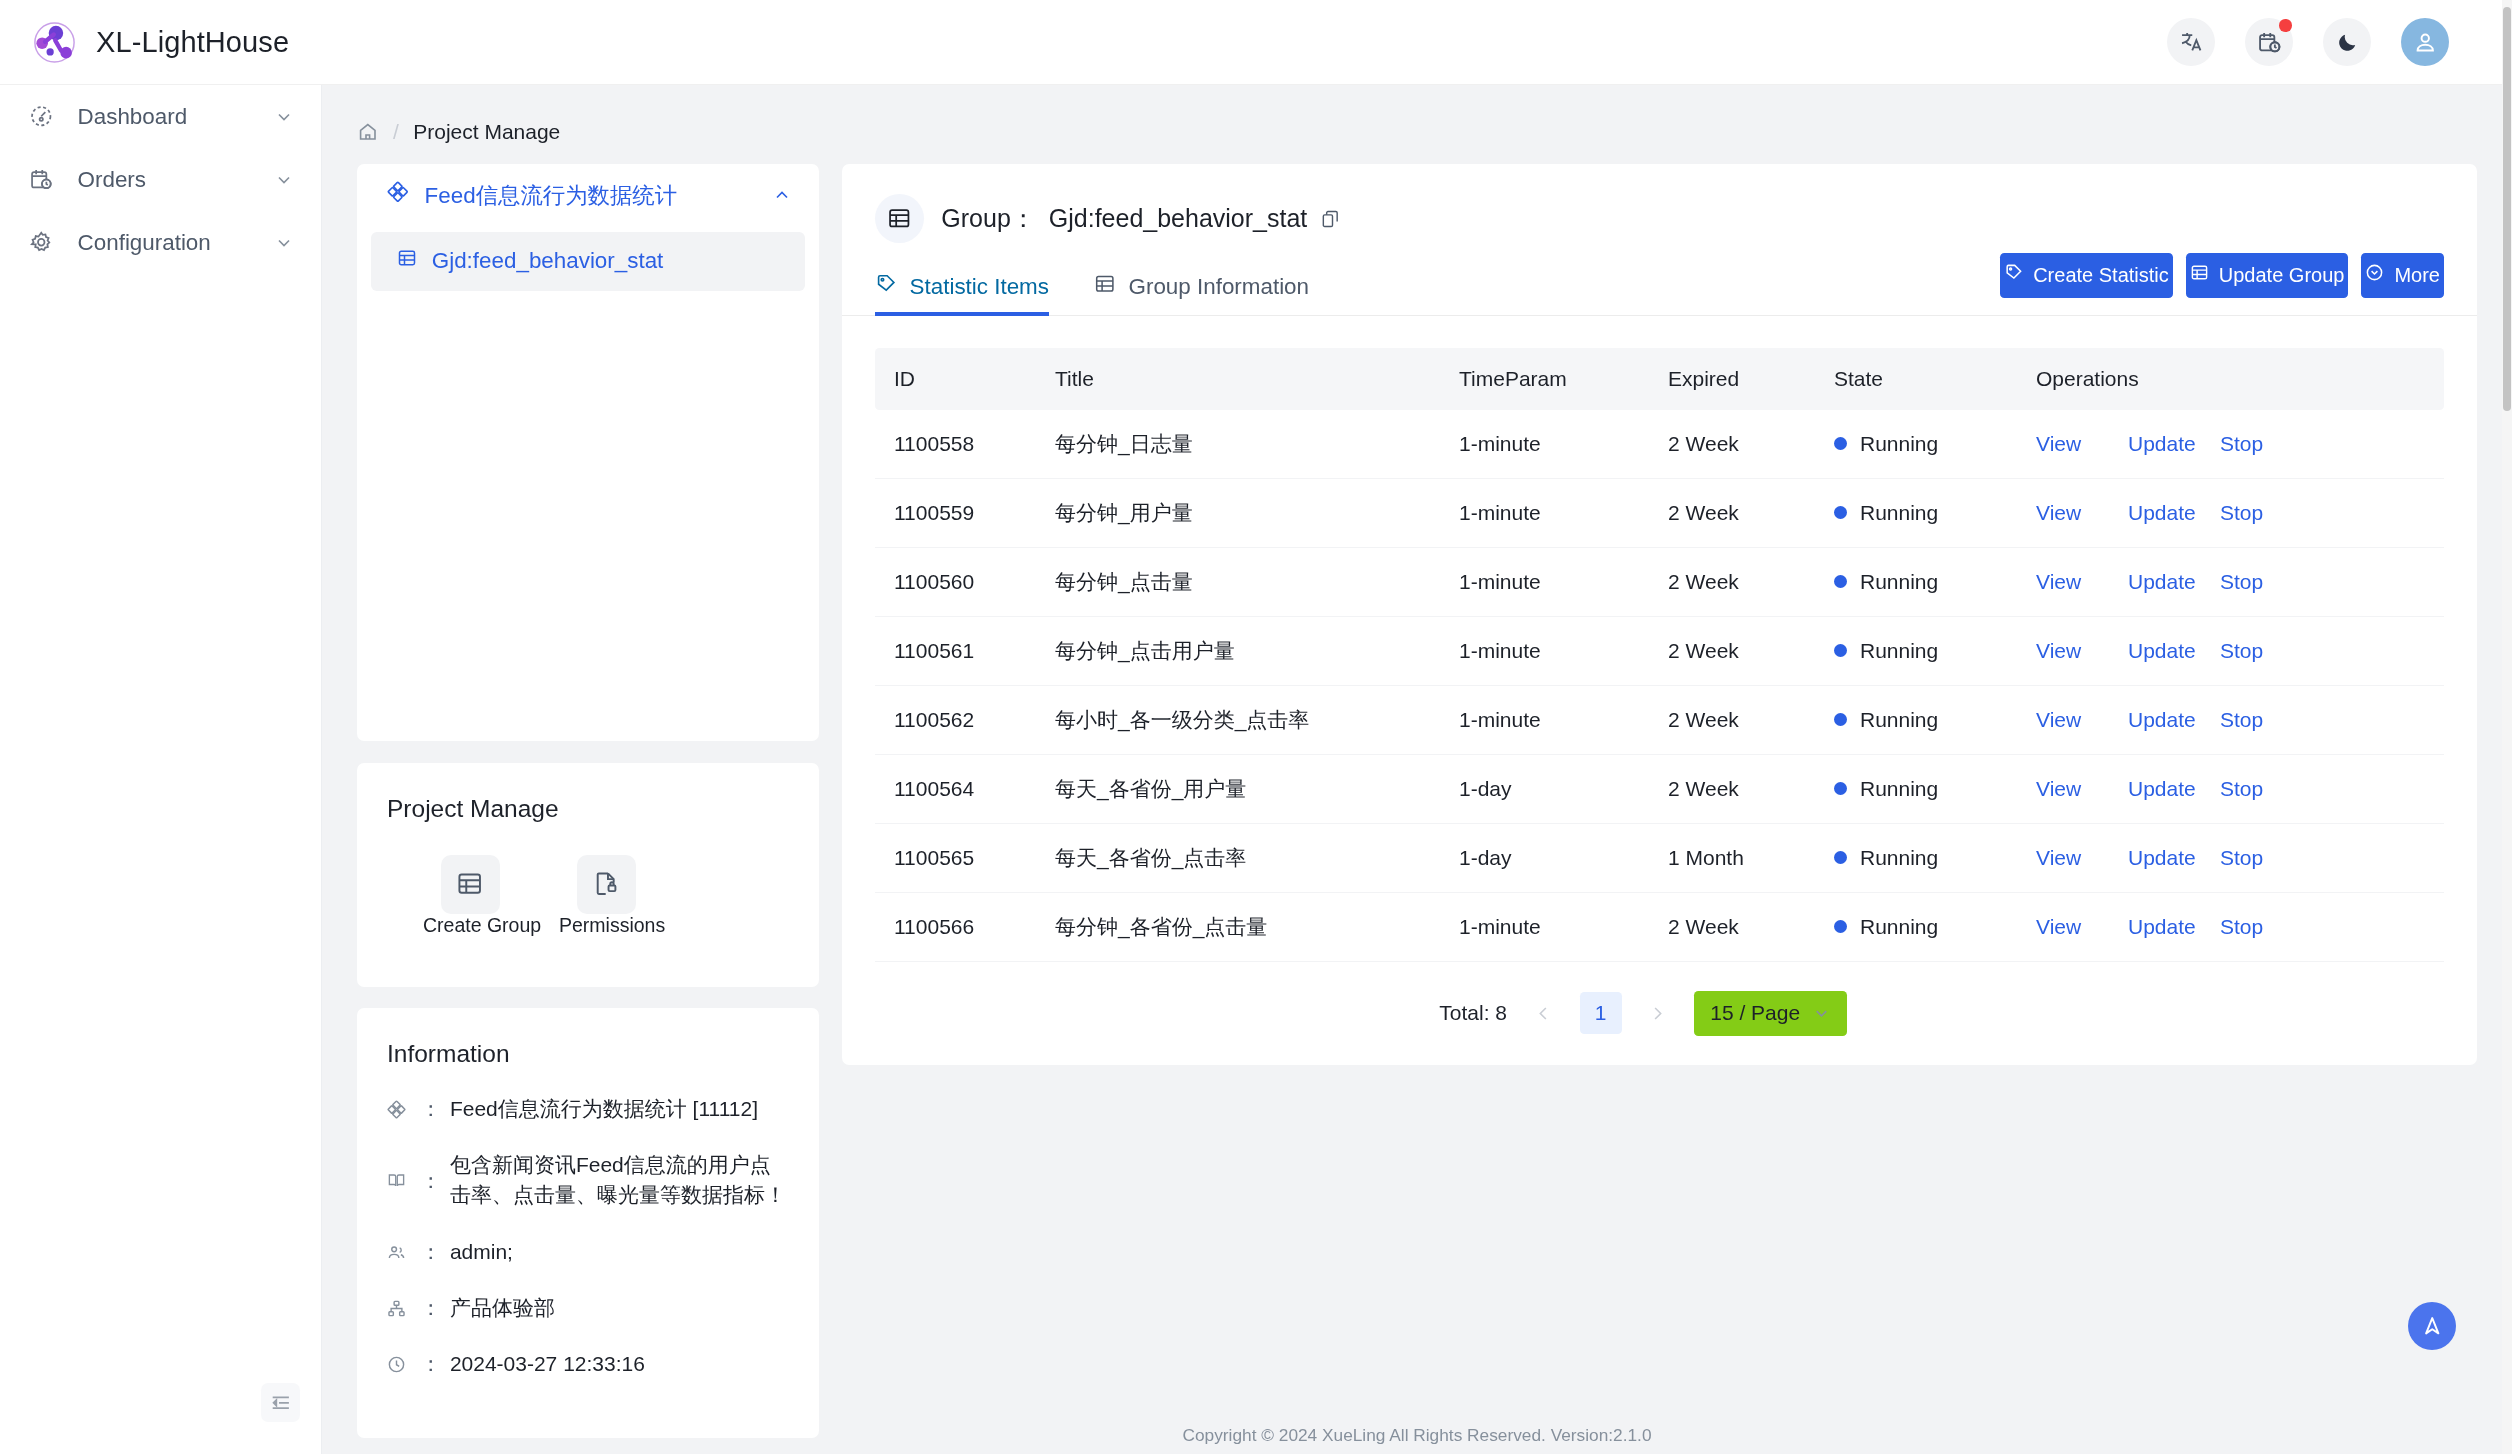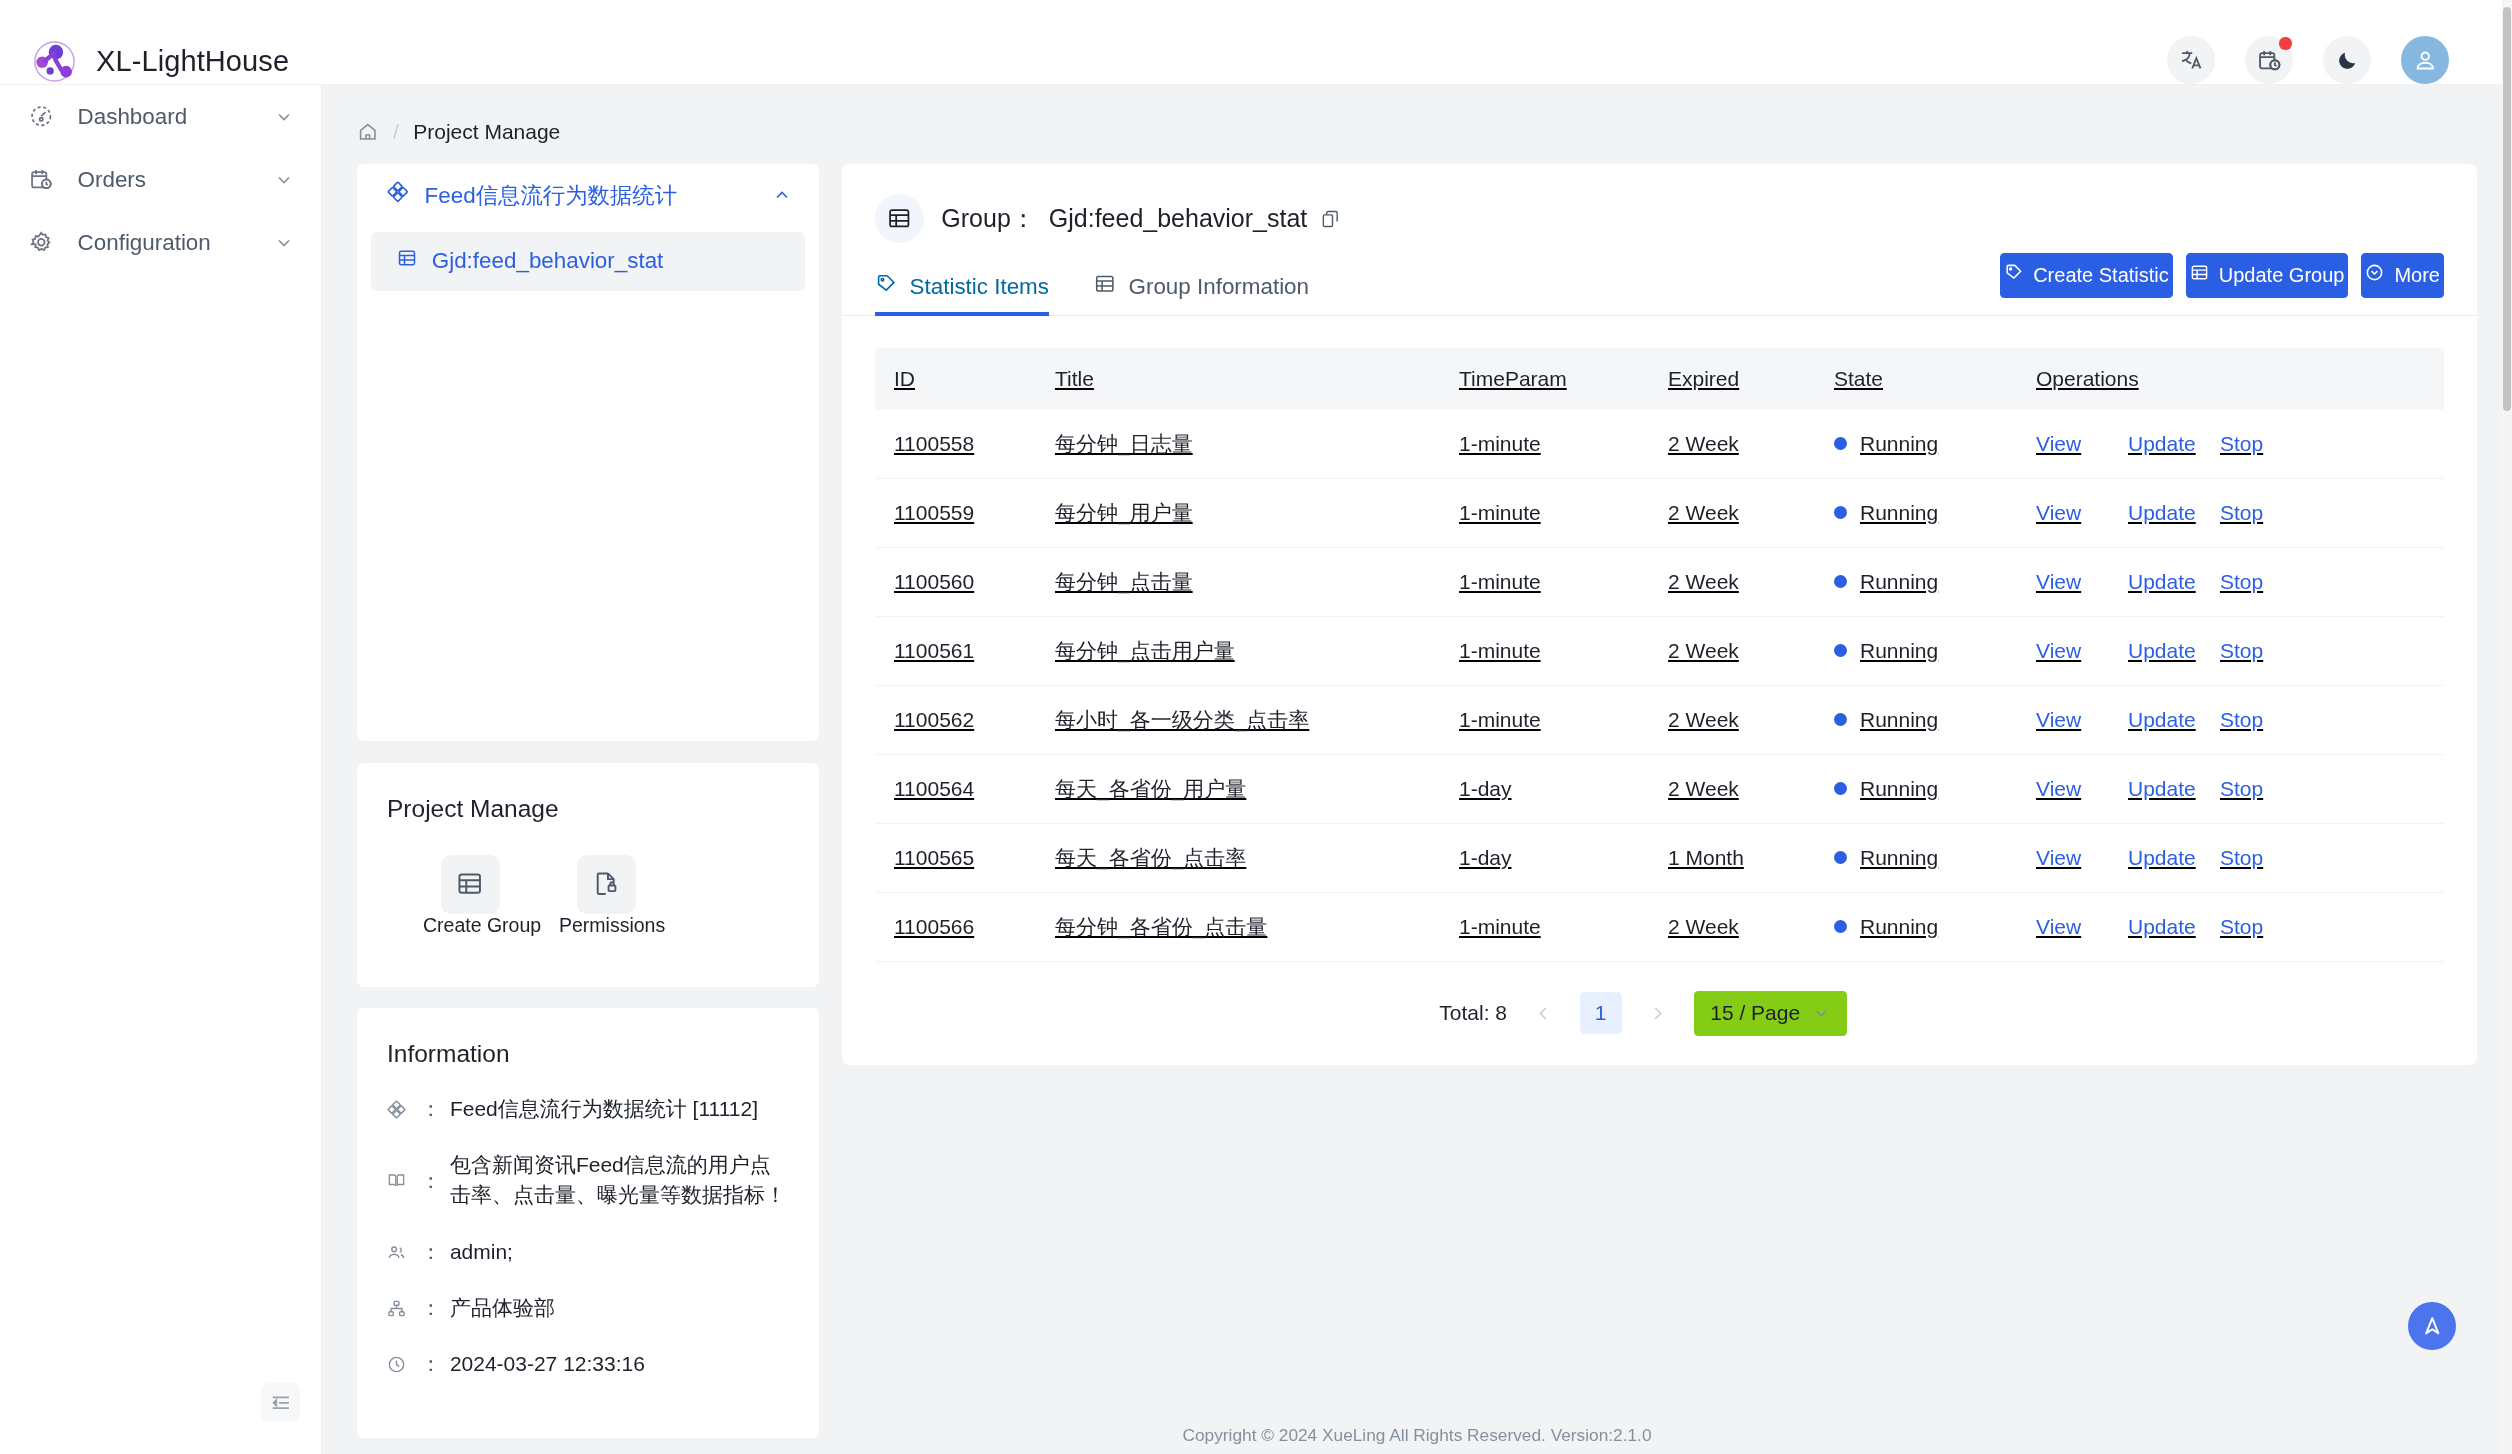--- a/index.html
+++ b/index.html
@@ -7,21 +7,21 @@
     width: 2512px; height: 1455px;
     font-family: "Liberation Sans", sans-serif;
     background: #f2f3f5;
     overflow: hidden;
   }
   body { position: relative; }
 
   
   .topbar {
     position: absolute; top: 0; left: 0; width: 2512px; height: 85px;
-    background: #ffffff; display: flex; align-items: flex-end;
+    background: #ffffff; display: flex; align-items: center;
     border-bottom: 0.7px solid #f0f0f0;
   }
   .brand { display: flex; align-items: center; gap: 19px; padding-left: 32px; }
   .brand-logo { width: 45px; height: 45px; position: relative; }
   .brand-name { font-size: 29px; color: #1d2129; letter-spacing: 0.1px; }
 
   .topbar-right {
     margin-left: auto; display: flex; align-items: center; gap: 30px; padding-right: 63px;
   }
   .icon-btn {
@@ -138,21 +138,21 @@
     width: 494px; height: 52px; background: #f2f3f5; border-radius: 5.8px;
     display: flex; align-items: center; padding: 0 20px;
   }
   .search-box input {
     flex: 1; border: none; outline: none; background: transparent;
     font-size: 21px; color: #1d2129; font-family: "Liberation Sans", sans-serif;
   }
   .search-box input::placeholder { color: #a9aeb8; }
   .search-box .sb-icon { color: #4e5969; display: flex; }
 
-  table { width: calc(100% - 66px); margin: 32px 33px 0 33px; border-collapse: collapse; text-decoration: underline; }
+  table { width: calc(100% - 66px); margin: 32px 33px 0 33px; border-collapse: collapse; }
   thead th {
     background: #f5f6f8; text-align: left; font-size: 21px; color: #1d2129;
     font-weight: normal; padding: 19px 0 19px 0; height: 56px;
   }
   thead th:first-child { padding-left: 19px; border-radius: 4.3px 0 0 4.3px; }
   thead th:last-child { border-radius: 0 4.3px 4.3px 0; }
   tbody td {
     font-size: 21px; color: #1d2129; padding: 20px 0; border-bottom: 0.7px solid #f2f3f5;
   }
   tbody td:first-child { padding-left: 19px; }

